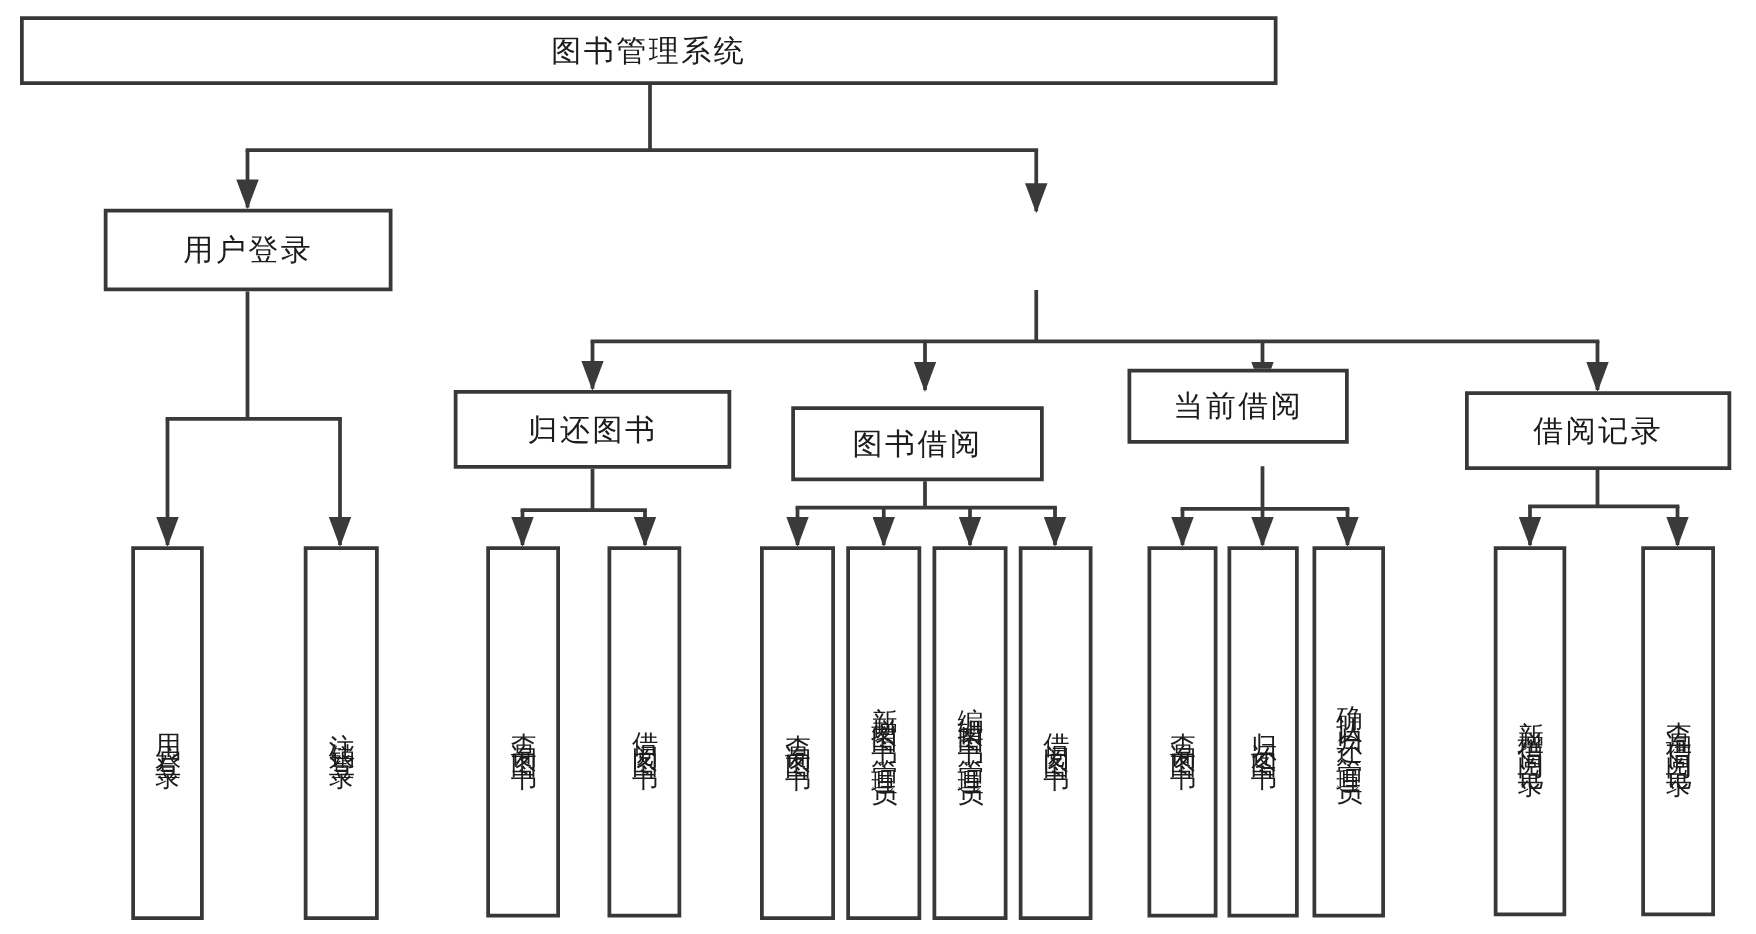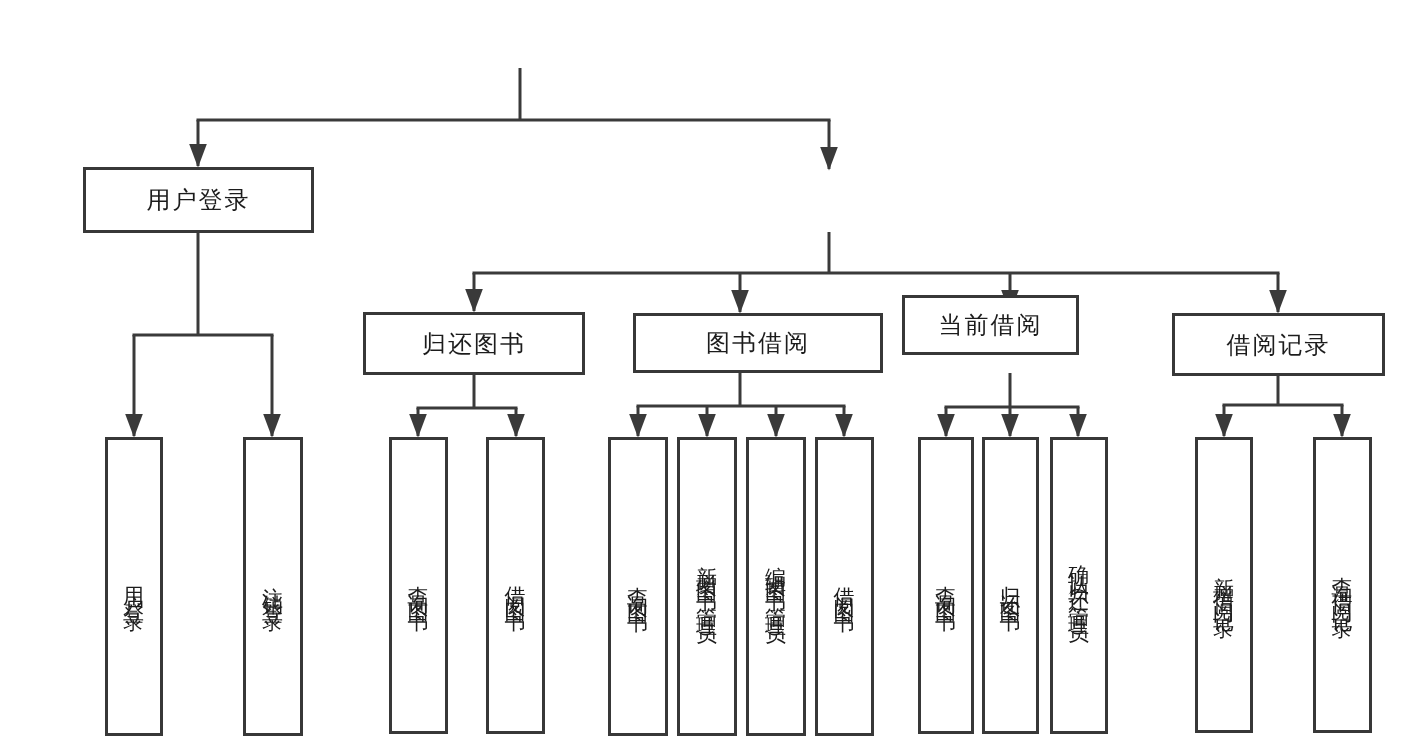--- a/index.html
+++ b/index.html
@@ -102,29 +102,32 @@
     </g>
 
     <g>
       <line x1="1278" y1="376" x2="1278" y2="405"></line>
       <line class="h" x1="1224" y1="405" x2="1342" y2="405"></line>
       <line x1="1224" y1="405" x2="1224" y2="436" marker-end="url(#ah)"></line>
       <line x1="1342" y1="405" x2="1342" y2="436" marker-end="url(#ah)"></line>
     </g>
   </svg>
 
+  <div class="node" style="left:16px;top:13px;width:1006px;height:55px">
+    <span>图书管理系统</span>
+  </div>
 
   <div class="node" style="left:83px;top:167px;width:231px;height:66px">
     <span>用户登录</span>
   </div>
 
   <div class="node" style="left:363px;top:312px;width:222px;height:63px">
     <span>归还图书</span>
   </div>
-  <div class="node" style="left:633px;top:313px;width:250px;height:60px">
+  <div class="node" style="left:633px;top:325px;width:202px;height:60px">
     <span>图书借阅</span>
   </div>
   <div class="node" style="left:902px;top:295px;width:177px;height:60px">
     <span>当前借阅</span>
   </div>
   <div class="node" style="left:1172px;top:313px;width:213px;height:63px">
     <span>借阅记录</span>
   </div>
 
   <div class="node vnode" style="left:105px;top:437px;width:58px;height:299px">

